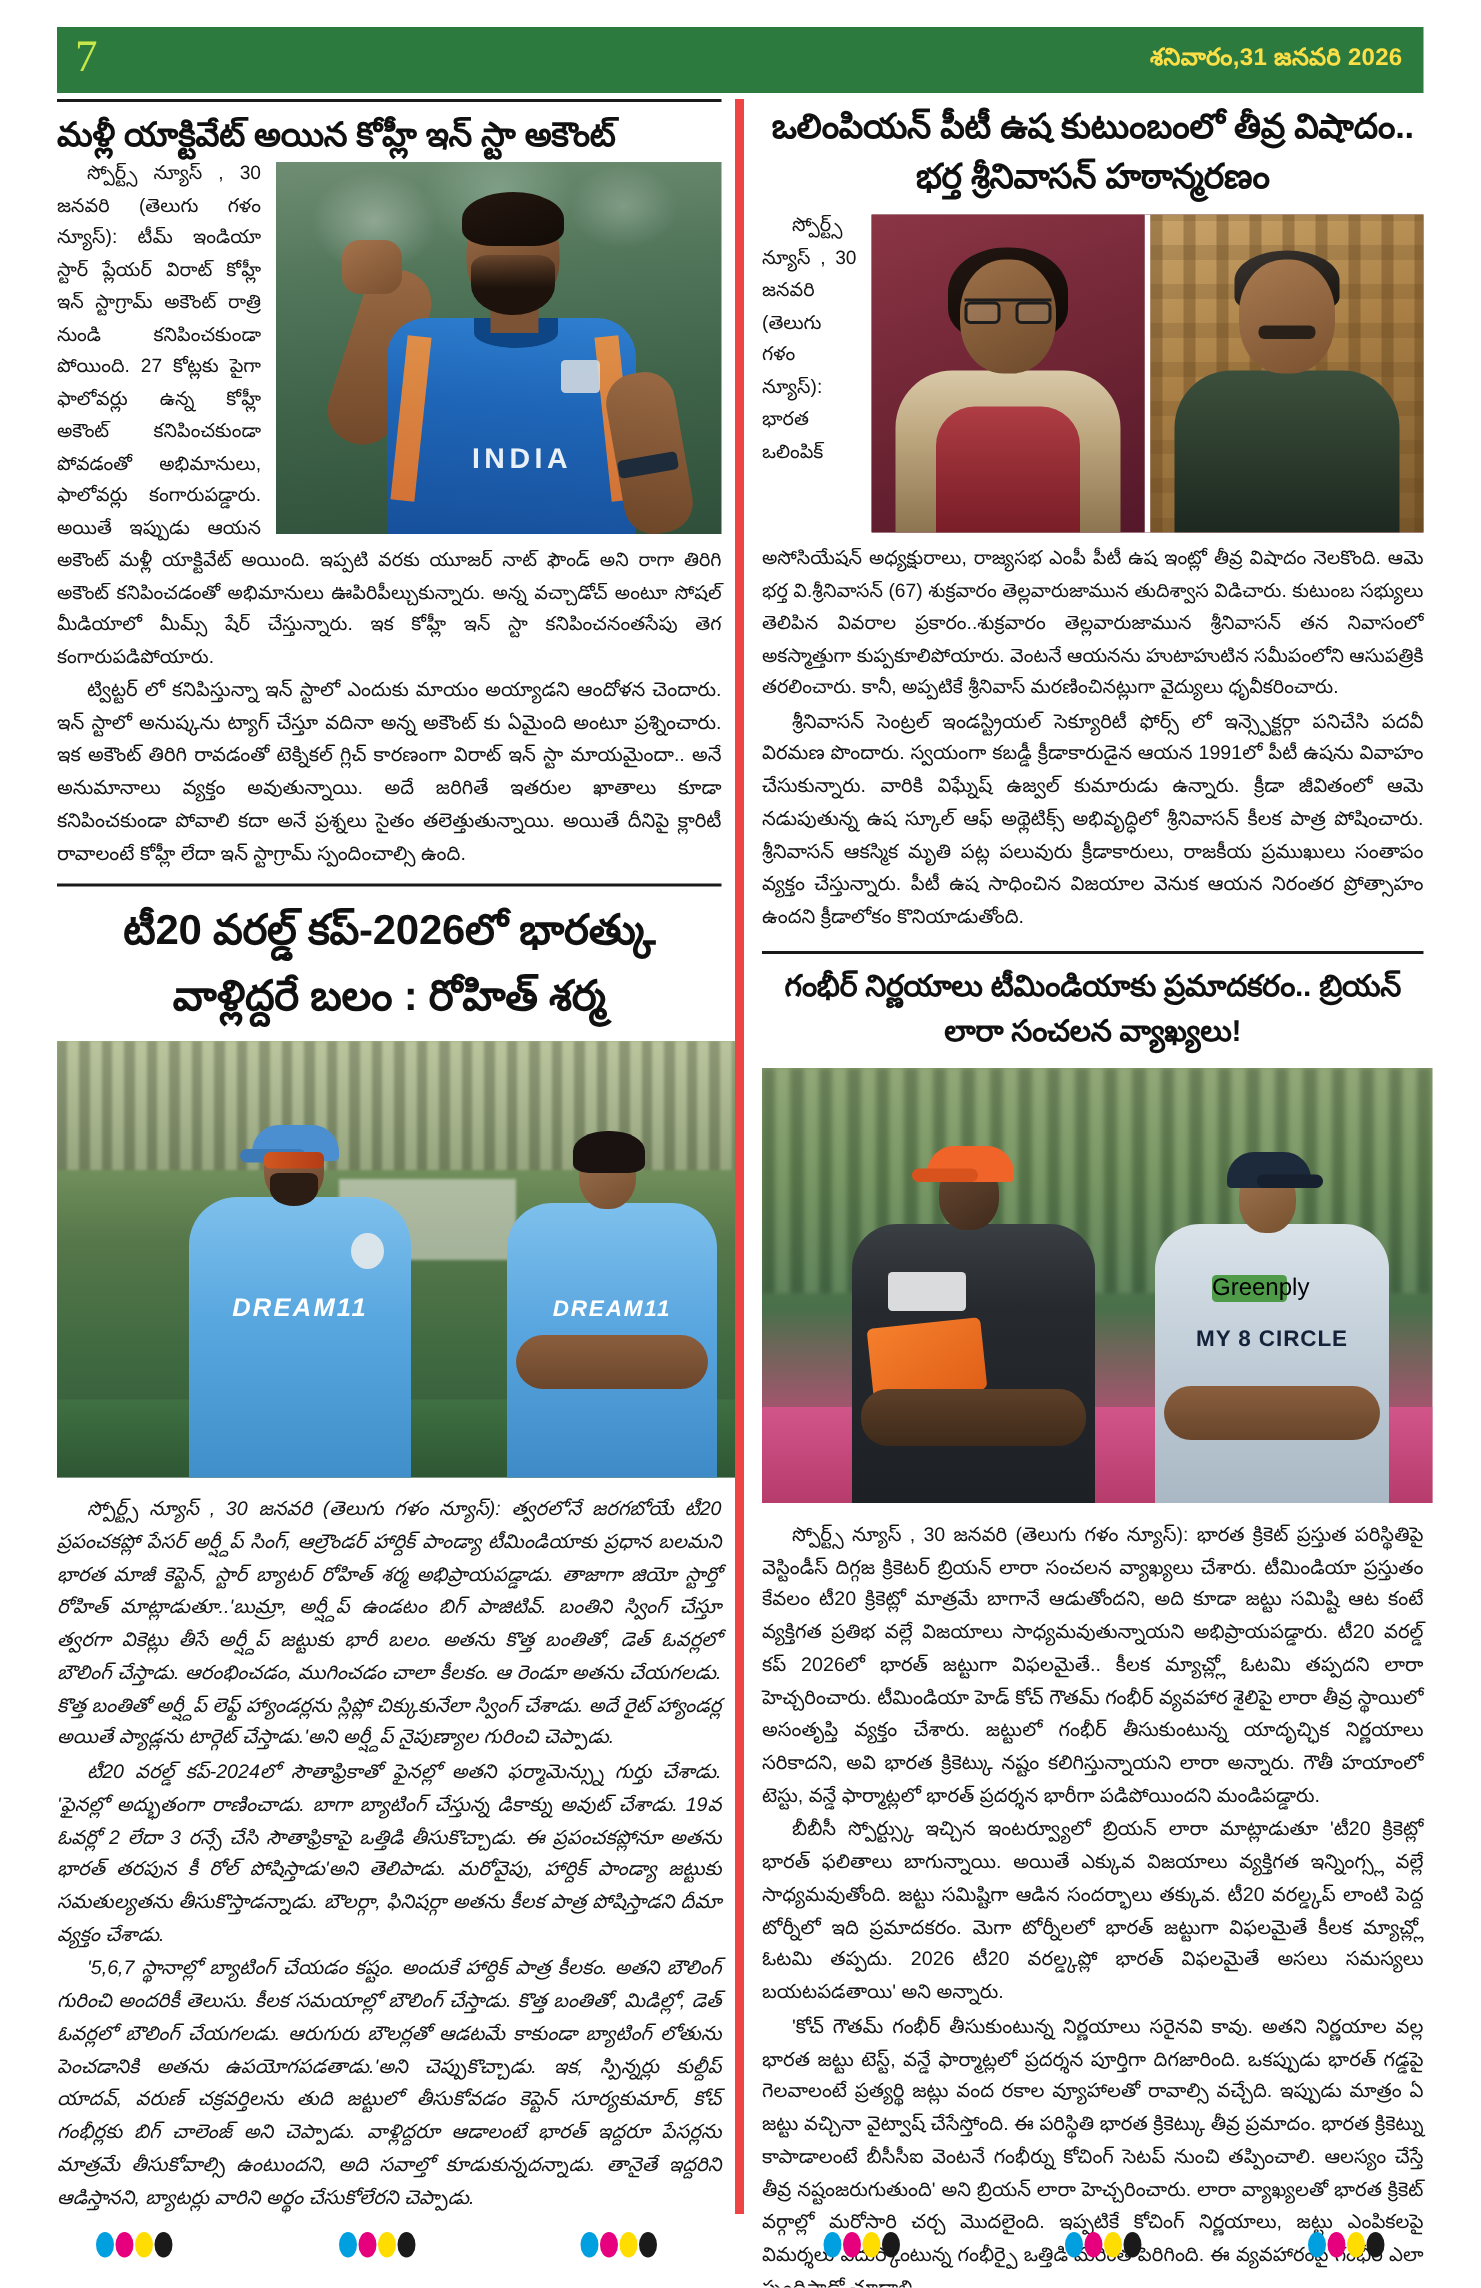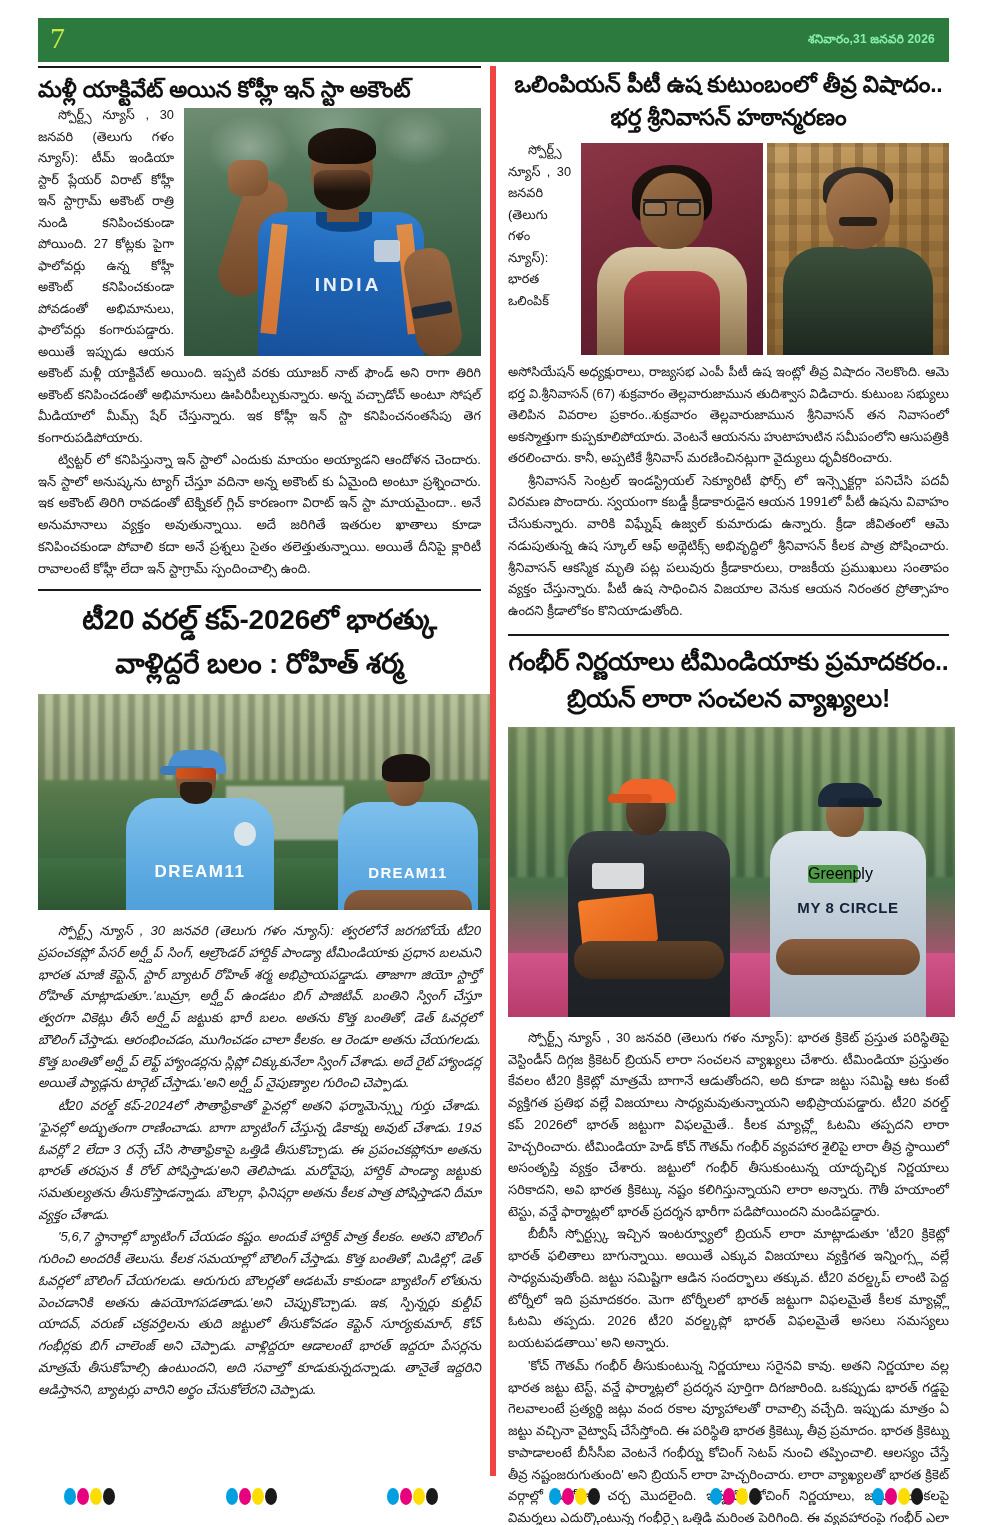--- a/index.html
+++ b/index.html
@@ -36,23 +36,23 @@
   .page-number {
     font-family: "Liberation Serif", "DejaVu Serif", serif;
     font-size: 30px;
     font-weight: 400;
     color: #c6e84a;
     line-height: 1;
     letter-spacing: 0px;
     padding-bottom: 4px;
   }
   .masthead-date {
-    font-size: 12px;
+    font-size: 16px;
     font-weight: 700;
-    color: #86efac;
+    color: #fde047;
     letter-spacing: 0.2px;
   }
 
   
   .columns {
     position: absolute;
     left: 38px;
     top: 66px;
     width: 911px;
     height: 1410px;
@@ -78,21 +78,21 @@
     font-family: "Liberation Sans", "DejaVu Sans", sans-serif;
     font-weight: 700;
     color: #111111;
     text-align: center;
     line-height: 1.42;
     letter-spacing: -0.2px;
   }
   .headline-1 { font-size: 22.5px; text-align: left; line-height: 1.3; }
   .headline-2 { font-size: 23px; }
   .headline-3 { font-size: 28px; line-height: 1.55; }
-  .headline-4 { font-size: 25px; line-height: 1.5; }
+  .headline-4 { font-size: 20px; line-height: 1.5; }
 
   
   .photo {
     position: relative;
     overflow: hidden;
     background: #cfd6d9;
   }
 
   
   .photo-kohli {
@@ -143,21 +143,21 @@
   .k-stripe-r {
     position: absolute; left: 218px; top: 116px; width: 16px; height: 110px;
     background: linear-gradient(180deg, #f2913a, #e8762a);
     transform: rotate(-6deg); opacity: .9;
   }
   .k-logo {
     position: absolute; left: 190px; top: 132px; width: 26px; height: 22px;
     background: #d9dde0; border-radius: 3px; opacity: .85;
   }
   .k-text {
-    position: absolute; left: 108px; top: 166px; width: 112px;
+    position: absolute; left: 108px; top: 188px; width: 112px;
     text-align: center; color: #f2f6fa; font-size: 19px; font-weight: 700;
     letter-spacing: 3px; opacity: .96;
   }
   .k-arm-l {
     position: absolute; left: 46px; top: 70px; width: 46px; height: 120px;
     border-radius: 22px; transform: rotate(18deg);
     background: linear-gradient(160deg, #9a6a44, #6f4729);
   }
   .k-fist {
     position: absolute; left: 44px; top: 52px; width: 40px; height: 36px;
@@ -234,25 +234,26 @@
   .u-dupatta {
     position: absolute; left: 50%; transform: translateX(-50%); bottom: 0;
     width: 96px; height: 84px; z-index: 2;
     background: linear-gradient(180deg, rgba(170,40,55,.85), rgba(120,25,38,.95));
     border-radius: 26px 26px 0 0;
   }
   .u-divider { width: 4px; height: 100%; background: #ffffff; }
 
   
   .photo-rohit {
-    width: 452px; height: 216px;
+    width: 452px; height: 291px;
     margin: 9px 0 0 0;
     position: relative;
     overflow: hidden;
     background: linear-gradient(180deg, #9fb37f 0%, #7d9a63 22%, #56774a 46%, #3e6840 74%, #335a38 100%);
+    font-style: italic;
   }
   .r-crowd {
     position: absolute; left: 0; top: 0; width: 100%; height: 86px;
     background:
       repeating-linear-gradient(90deg, rgba(60,70,50,.35) 0 7px, rgba(190,200,170,.22) 7px 15px),
       linear-gradient(180deg, #b9c49a, #8b9b72);
     filter: blur(1.2px);
   }
   .r-banner {
     position: absolute; left: 188px; top: 92px; width: 118px; height: 54px;

